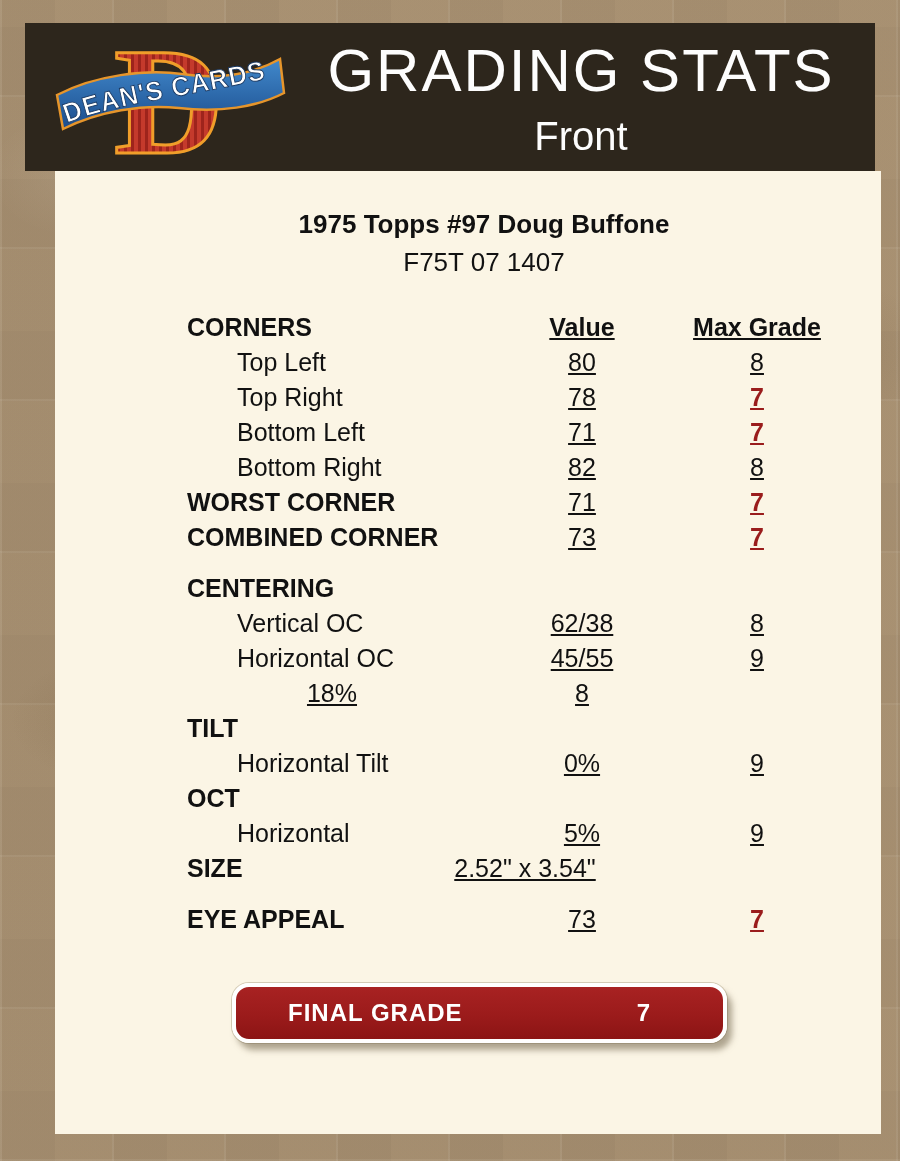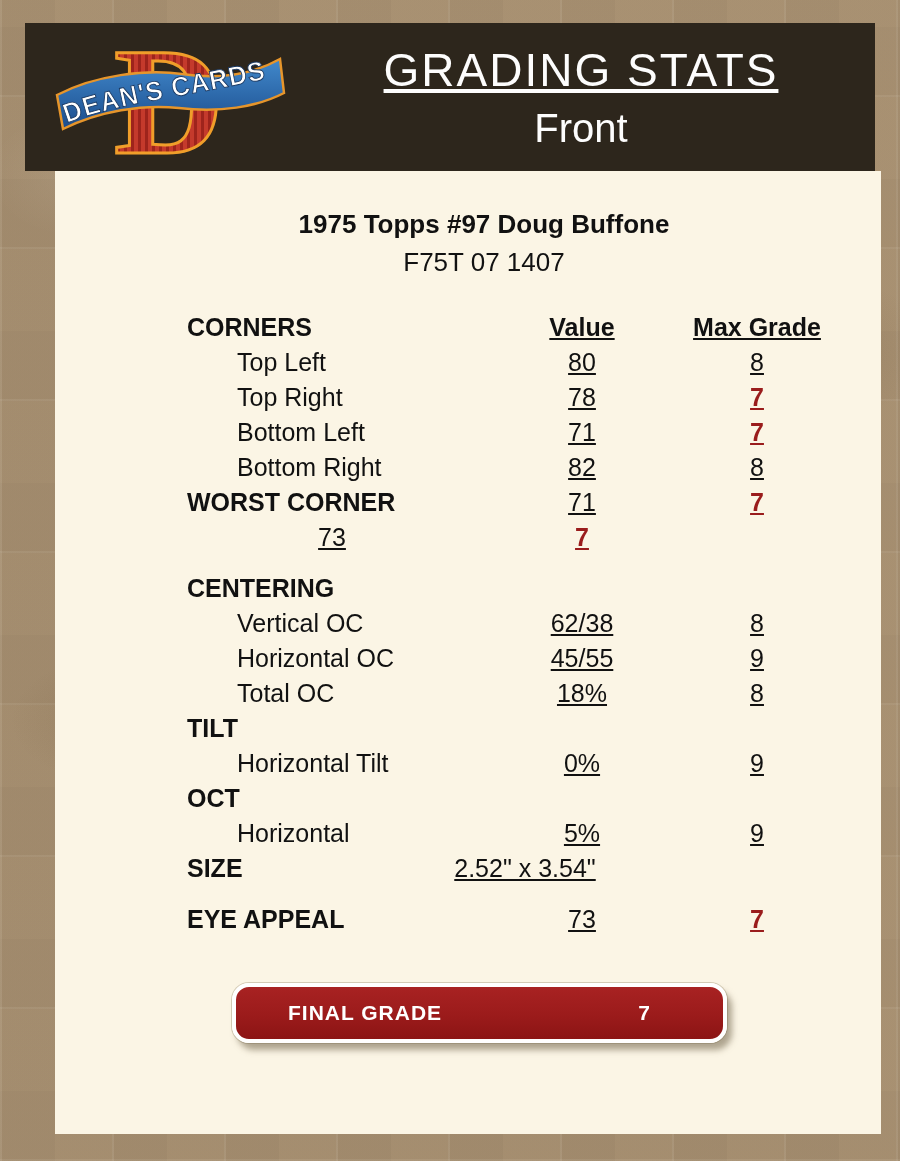--- a/index.html
+++ b/index.html
@@ -30,21 +30,21 @@
   .header {
     position:absolute; left:25px; top:23px; width:850px; height:148px;
     background:#2D261C;
   }
   .logo { position:absolute; left:22px; top:6px; }
   .header-titles {
     position:absolute; left:270px; right:8px; top:0; height:100%;
     display:flex; flex-direction:column; align-items:center; justify-content:center;
     gap:9px; color:#FDFDFD;
   }
-  .header-title { font-size:46px; letter-spacing:2px; white-space:nowrap;text-decoration:underline; }
+  .header-title { font-size:60px; letter-spacing:2px; white-space:nowrap; }
   .header-subtitle { font-size:40px; }
 
   .panel {
     position:absolute; left:55px; top:171px; width:794px; height:963px;
     background:#FBF5E5; color:#111;padding-left:32px;
   }
   .card-title { margin-top:38px; text-align:center; font-size:26px; font-weight:bold; }
   .card-id    { margin-top:7px;  text-align:center; font-size:26px; }
 
   .gtable { margin-top:32px; }
@@ -60,21 +60,21 @@
   .bold { font-weight:bold; }
   .red  { color:#9A1C1C; font-weight:bold; }
   .shift { transform:translateX(-57px); }
 
   .final-btn {
     position:relative; margin:46px 0 0 145px; width:495px; height:60px;
     box-sizing:border-box; border:4px solid #FFFFFF; border-radius:17px;
     background:linear-gradient(180deg,#A82222 0%, #9B1B1B 55%, #8C1414 100%);
     box-shadow:5px 7px 6px rgba(112,98,72,0.55), 0 0 0 1px rgba(140,125,95,0.35);
     display:flex; align-items:center;
-    color:#FFFFFF; font-size:21px; font-weight:bold; letter-spacing:1px;
+    color:#FFFFFF; font-size:24px; font-weight:bold; letter-spacing:1px;
   }
   .final-label { margin-left:52px; white-space:nowrap; }
   .final-value { margin-left:auto; margin-right:72px; }
 </style>
 </head>
 <body>
 
 <div class="bg"></div>
 
 <div class="header">
@@ -137,20 +137,21 @@
     <span class="c-max">8</span>
   </div>
 
   <div class="trow">
     <span class="c-label bold">WORST CORNER</span>
     <span class="c-value">71</span>
     <span class="c-max red">7</span>
   </div>
 
   <div class="trow">
+    <span class="c-label bold">COMBINED CORNER</span>
     <span class="c-value">73</span>
     <span class="c-max red">7</span>
   </div>
 
   <div class="trow gap">
     <span class="c-label bold">CENTERING</span>
     <span class="c-value"></span>
     <span class="c-max"></span>
   </div>
 
@@ -160,21 +161,20 @@
     <span class="c-max">8</span>
   </div>
 
   <div class="trow">
     <span class="c-label indent">Horizontal OC</span>
     <span class="c-value">45/55</span>
     <span class="c-max">9</span>
   </div>
 
   <div class="trow">
-    <span class="c-label indent">Total OC</span>
     <span class="c-value">18%</span>
     <span class="c-max">8</span>
   </div>
 
   <div class="trow">
     <span class="c-label bold">TILT</span>
     <span class="c-value"></span>
     <span class="c-max"></span>
   </div>
 

